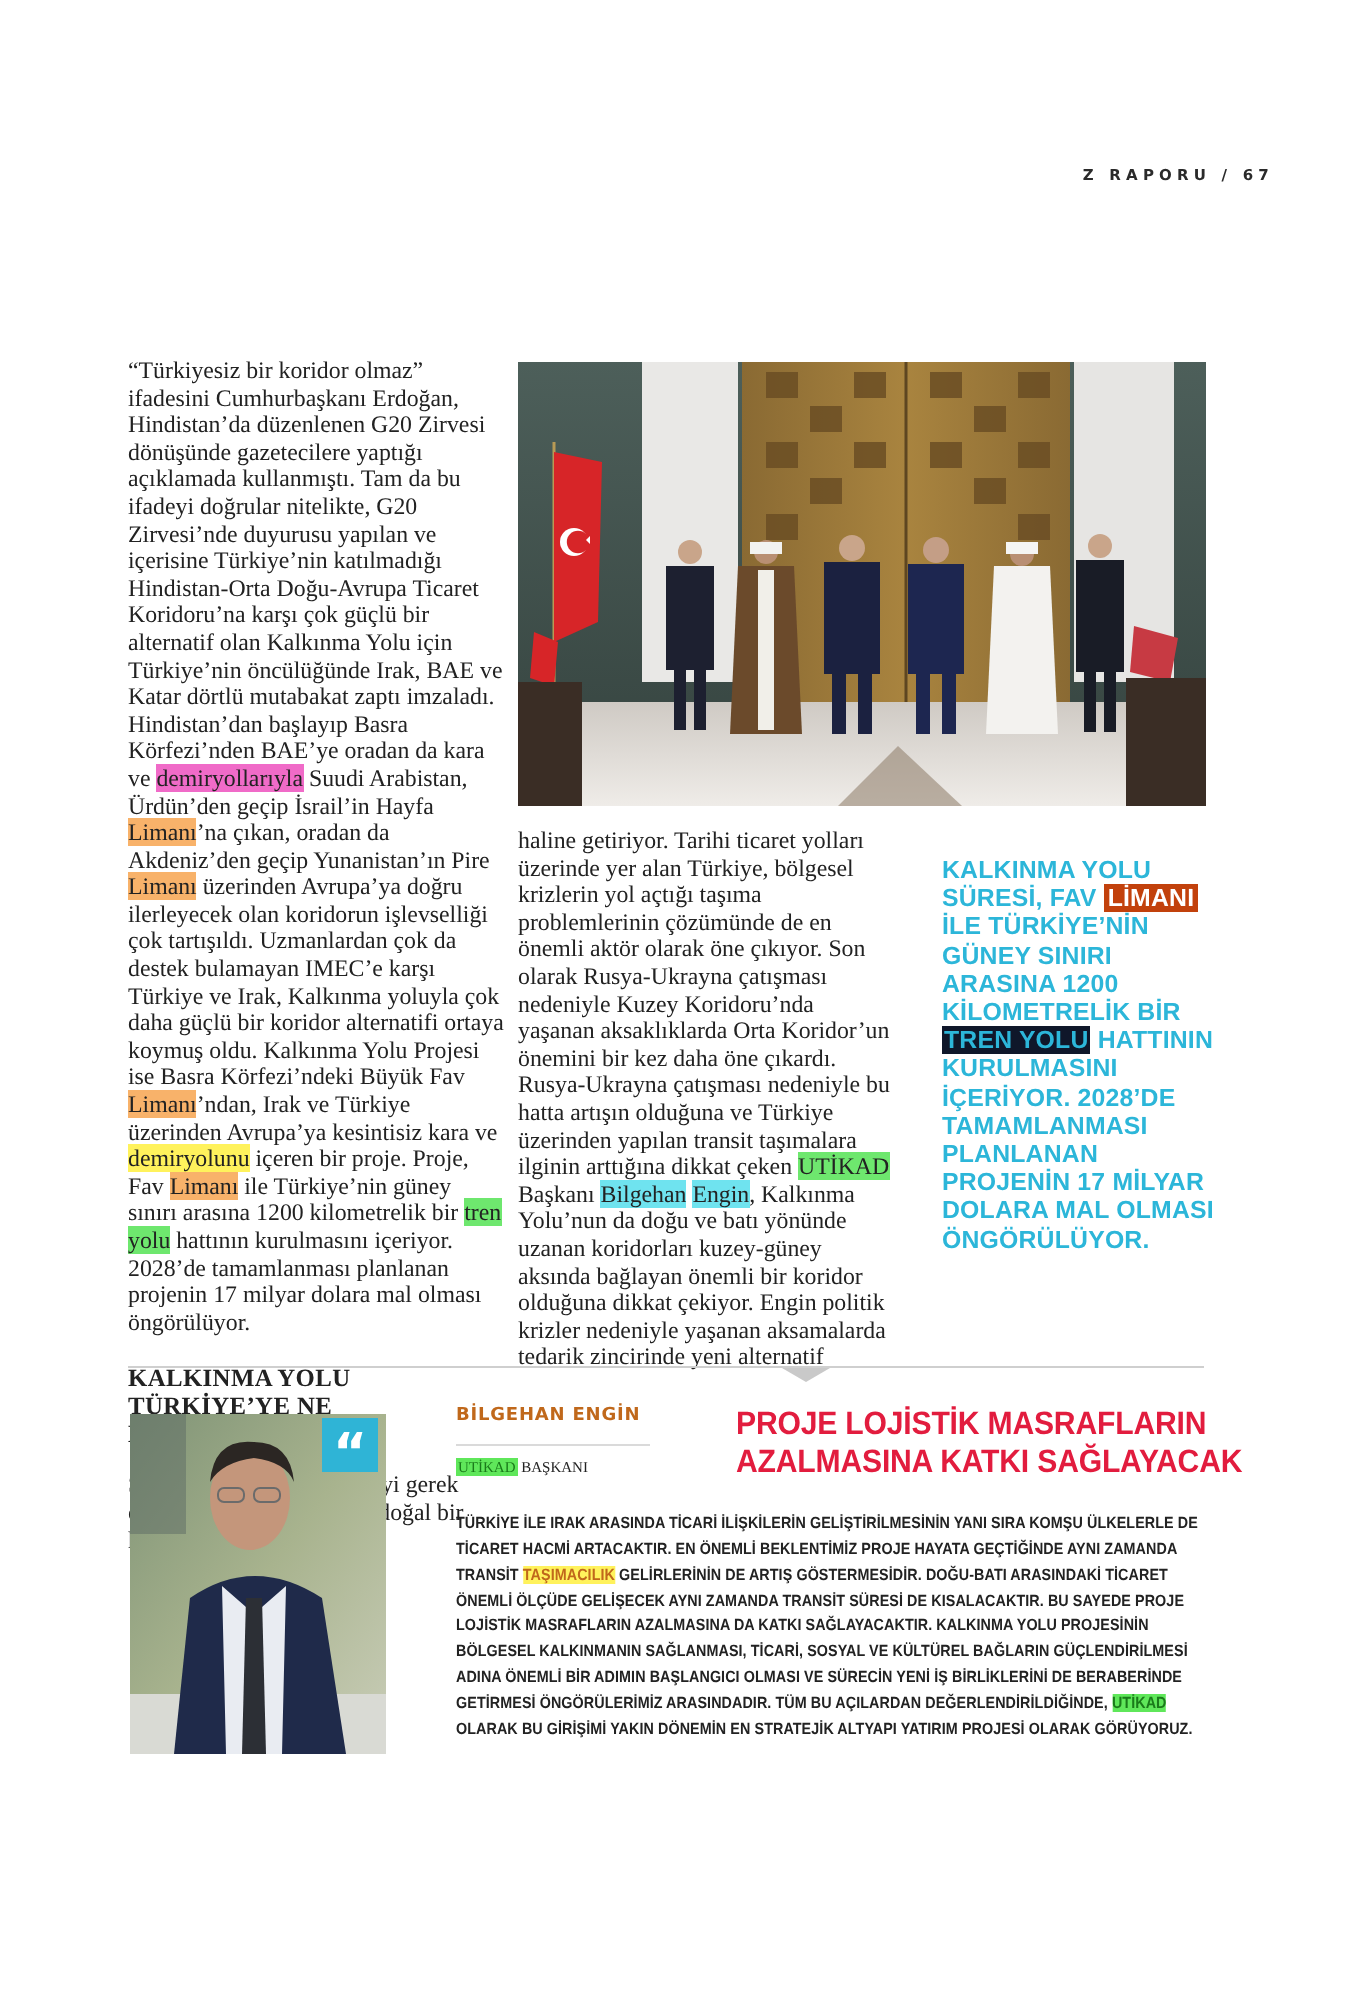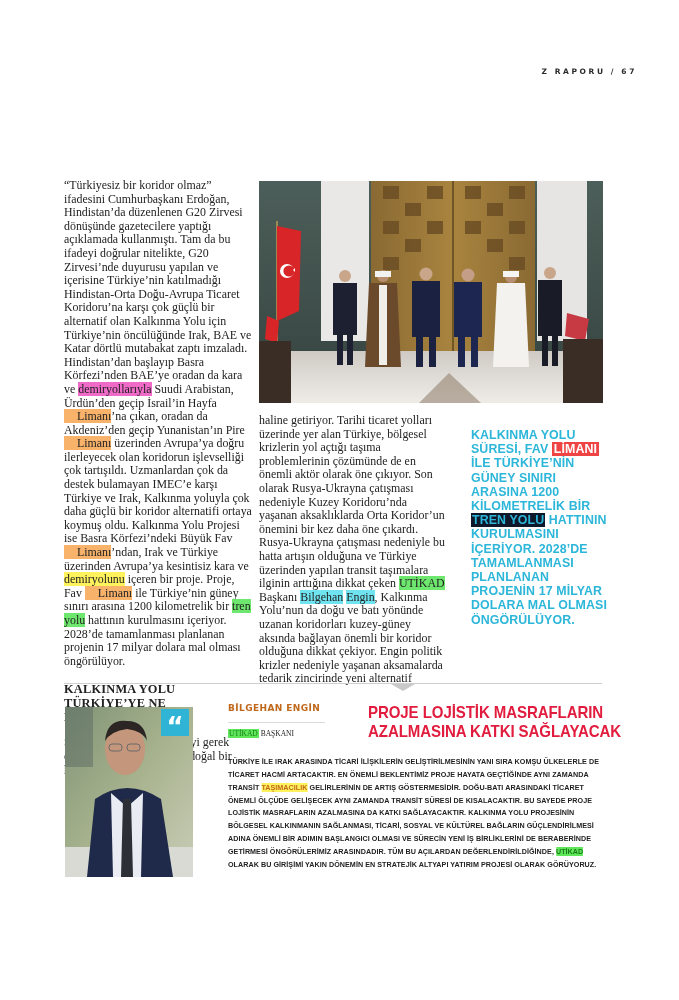--- a/index.html
+++ b/index.html
@@ -1,35 +1,35 @@
 <!DOCTYPE html>
 <html><head>
 <meta charset="utf-8">
 <style>
   html, body { margin: 0; padding: 0; background: #ffffff; }
   body { width: 679px; height: 1000px; position: relative; overflow: hidden; font-family: "DejaVu Serif", "Liberation Serif", serif; color: #1e1e1e; }
 
-  .header { position: absolute; top: 67px; right: 42px; font-family: "DejaVu Sans", "Liberation Sans", sans-serif; font-weight: bold; font-size: 7.5px; letter-spacing: 2.6px; color: #2a2a2a; }
+  .header { position: absolute; top: 83px; right: 42px; font-family: "DejaVu Sans", "Liberation Sans", sans-serif; font-weight: bold; font-size: 7.5px; letter-spacing: 2.6px; color: #2a2a2a; }
 
   .col { position: absolute; font-family: "Liberation Serif", "DejaVu Serif", serif; font-size: 11.9px; line-height: 13.6px; color: #222; }
   .col1 { left: 64px; top: 179px; width: 188px; }
   .col2 { left: 259px; top: 414px; width: 188px; }
   .col p { margin: 0; }
   .col h3 { margin: 14px 0 12px 0; font-size: 12.4px; line-height: 14px; font-weight: bold; letter-spacing: 0.2px; }
 
   .hl-pink { background: #f06bc8; }
-  .hl-orange { background: #f8b26a; padding-left: 13px; }
+  .hl-orange { background: #f8b26a; }
   .hl-yellow { background: #fff25c; margin-top: 15px; }
   .hl-green { background: #6ee76e; }
   .hl-cyan { background: #6fe3ef; }
 
   .photo { position: absolute; left: 259px; top: 181px; width: 344px; height: 222px; overflow: hidden; background: #3b4a48; }
 
   .pull { position: absolute; left: 471px; top: 428px; width: 140px; font-family: "Liberation Sans", "DejaVu Sans", sans-serif; font-weight: bold; font-size: 12.4px; line-height: 14.2px; color: #2cb6d9; letter-spacing: 0.1px; }
-  .pull .hl-pink2 { background: #ef4444; color: #ffffff; padding: 0 2px; }
+  .pull .hl-pink2 { background: #c2410c; color: #ffffff; padding: 0 2px; }
   .pull .hl-cyan2 { background: #0f172a; padding: 0 1px; }
 
   .divider { position: absolute; left: 64px; top: 683px; width: 538px; height: 1px; background: #cfcfcf; }
   .divider-arrow { position: absolute; left: 391px; top: 684px; width: 0; height: 0; border-left: 12px solid transparent; border-right: 12px solid transparent; border-top: 7px solid #c9c9c9; }
 
   .portrait { position: absolute; left: 65px; top: 707px; width: 128px; height: 170px; overflow: hidden; }
   .quote-badge { position: absolute; right: 4px; top: 2px; width: 28px; height: 27px; background: #2fb4d6; color: #fff; font-family: "DejaVu Sans", sans-serif; font-weight: bold; font-size: 26px; line-height: 36px; text-align: center; }
 
   .name { position: absolute; left: 228px; top: 703px; font-family: "DejaVu Sans", "Liberation Sans", sans-serif; font-weight: bold; font-size: 9px; letter-spacing: 0.4px; color: #c0681b; }
   .name-rule { position: absolute; left: 228px; top: 722px; width: 97px; height: 1px; background: #dadada; }

